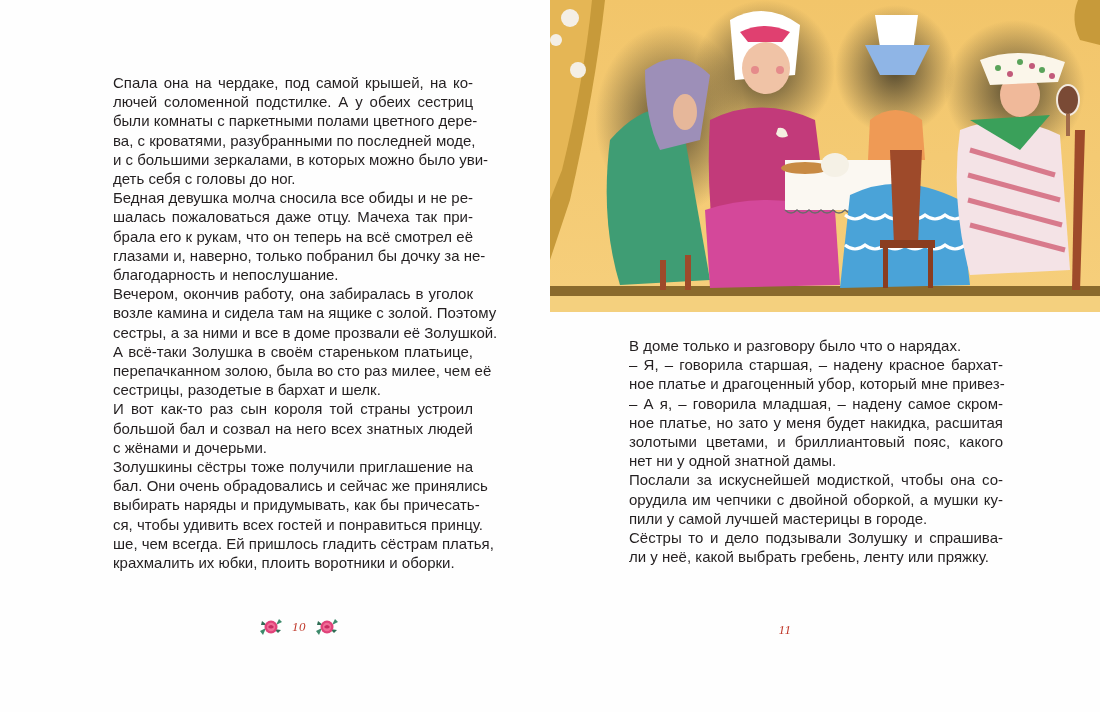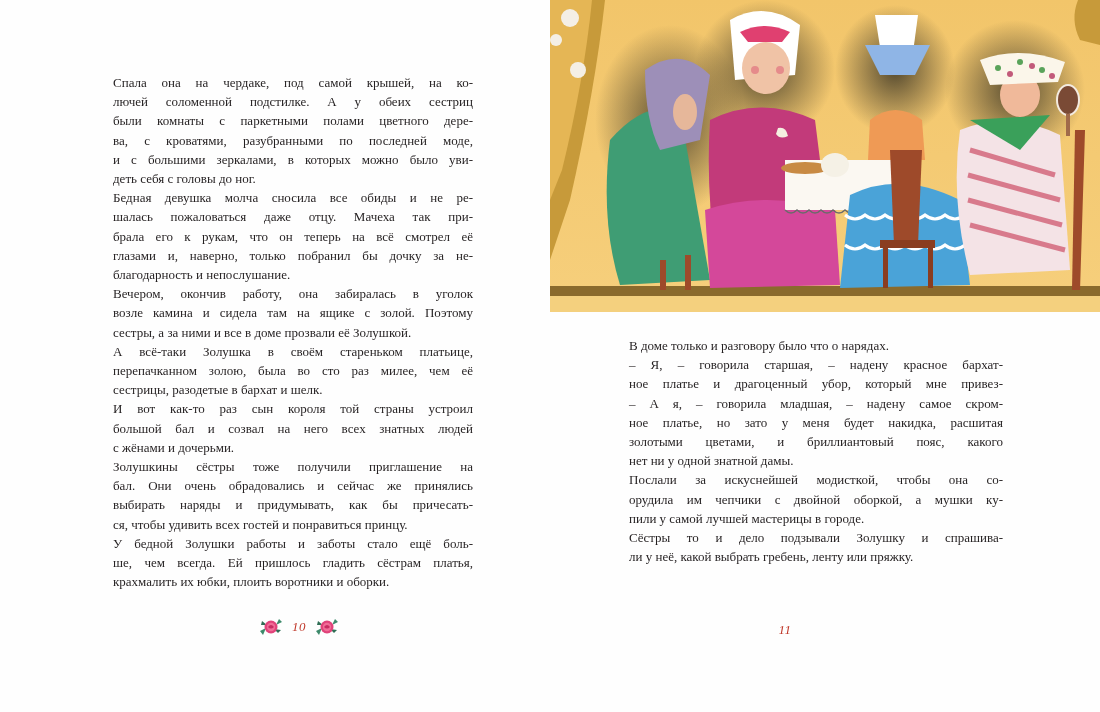--- a/index.html
+++ b/index.html
@@ -5,22 +5,22 @@
   * { box-sizing: border-box; margin: 0; padding: 0; }
   html, body { width: 1100px; height: 712px; overflow: hidden; background: #fefefe; }
   body { position: relative; font-family: "DejaVu Serif", "Liberation Serif", serif; color: #231f20; }
 
   .page { position: absolute; top: 0; height: 712px; }
   .page-left { left: 0; width: 550px; }
   .page-right { left: 550px; width: 550px; }
 
   .text-block {
     position: absolute;
-    font-family: Liberation Serif, serif;
-    font-size: 13px;
+    font-family: Liberation Sans, sans-serif;
+    font-size: 15px;
     line-height: 19.2px;
     text-align: justify;
     hyphens: manual;
     color: #231f20;
   }
   .left-text { left: 97px; top: 73px; width: 376px; }
   .right-text { left: 63px; top: 336px; width: 390px; }
 
   .para { text-indent: 16px; }
   .para .line { display: block; text-align: justify; text-align-last: justify; white-space: nowrap; }
@@ -82,21 +82,20 @@
       <span class="line">большой бал и созвал на него всех знатных людей</span>
       <span class="line last">с жёнами и дочерьми.</span>
     </p>
     <p class="para">
       <span class="line">Золушкины сёстры тоже получили приглашение на</span>
       <span class="line">бал. Они очень обрадовались и сейчас же принялись</span>
       <span class="line">выбирать наряды и придумывать, как бы причесать-</span>
       <span class="line last">ся, чтобы удивить всех гостей и понравиться принцу.</span>
     </p>
     <p class="para">
-      <span class="line">У бедной Золушки работы и заботы стало ещё боль-</span>
       <span class="line">ше, чем всегда. Ей пришлось гладить сёстрам платья,</span>
       <span class="line last">крахмалить их юбки, плоить воротники и оборки.</span>
     </p>
   </div>
 
   <div class="folio folio-left">
     <svg class="rose" viewBox="0 0 26 22">
       <path d="M2 15 L8 12 L5 19 Z" fill="#3d8a6b"></path>
         <path d="M24 6 L18 9 L21 3 Z" fill="#3d8a6b"></path>
       <path d="M20 17 L16 13 L23 14 Z" fill="#2f6e55"></path>

